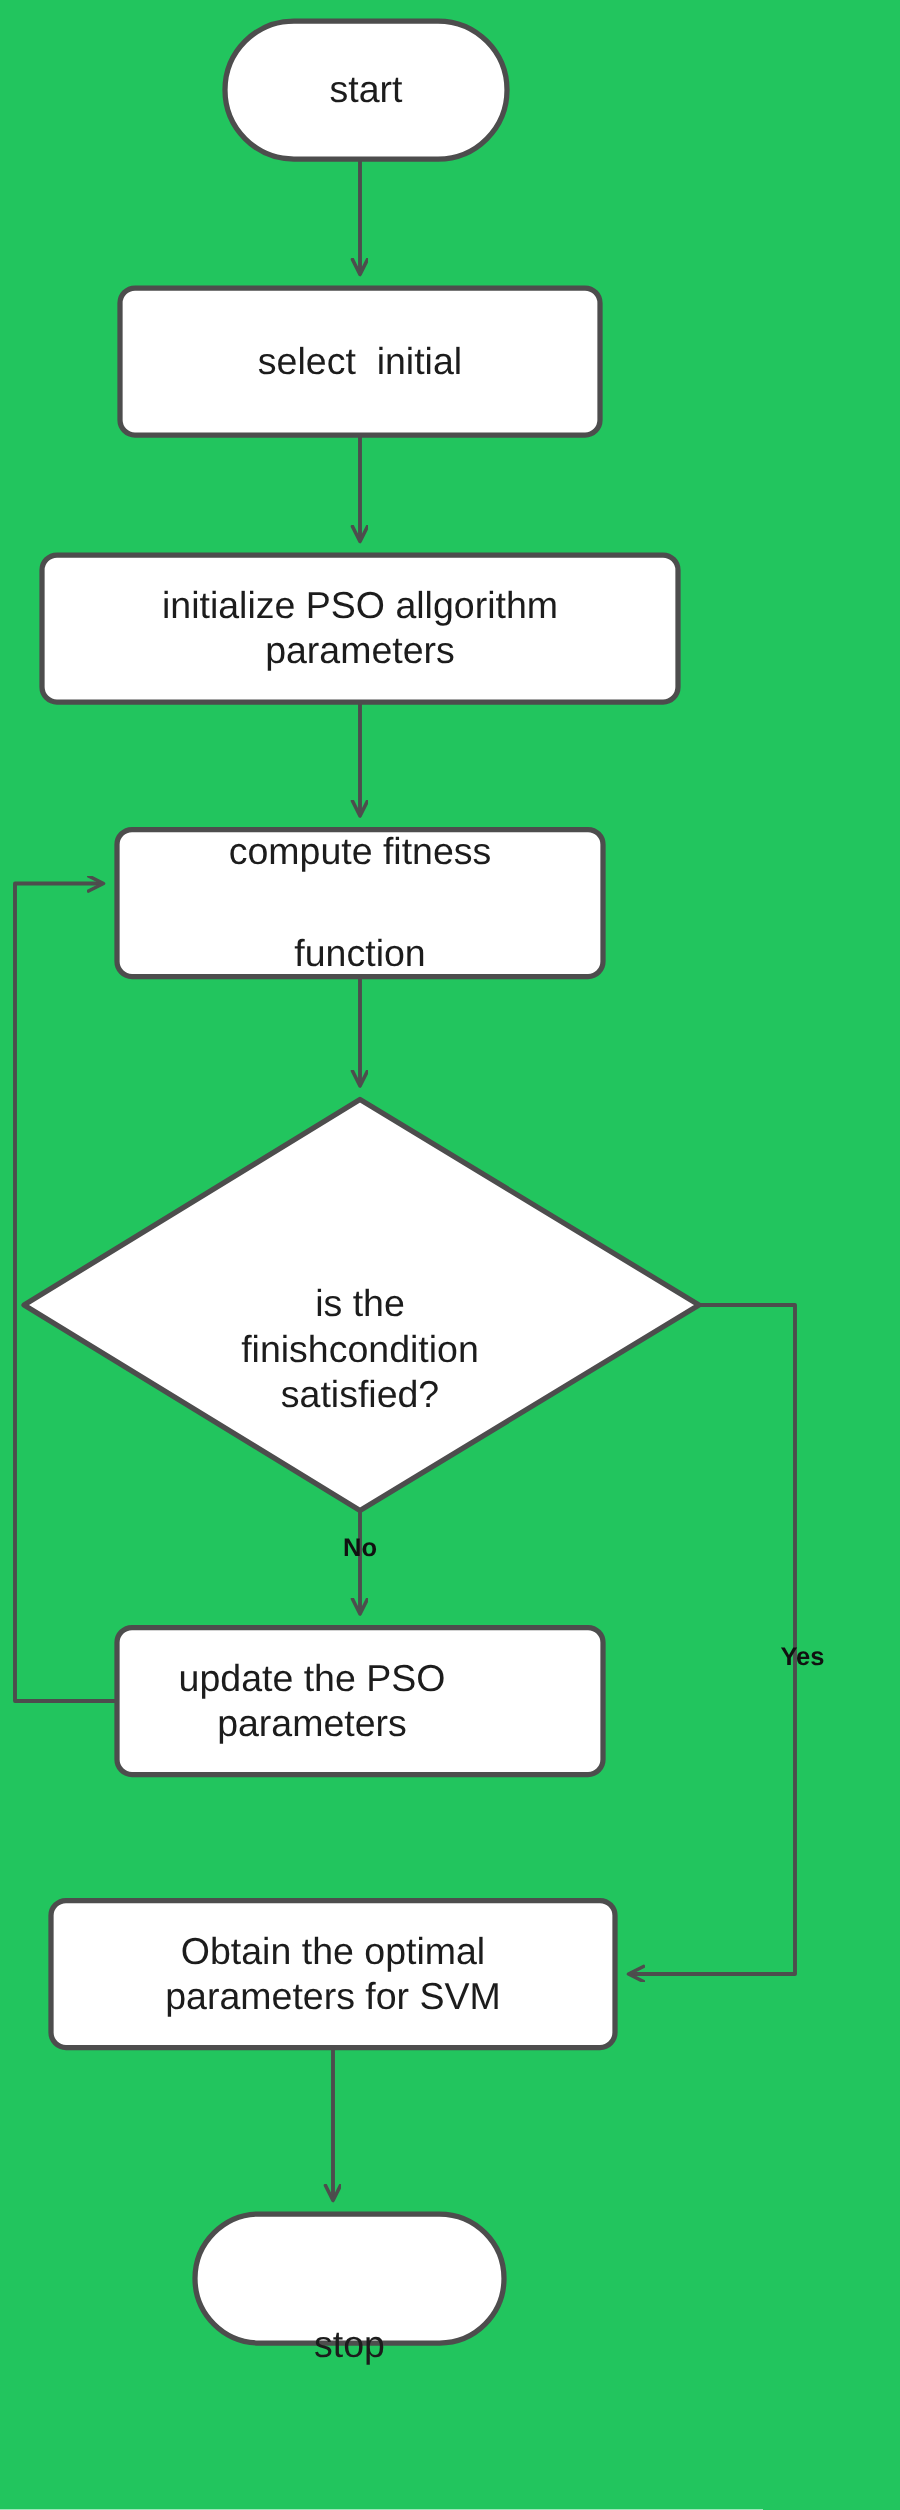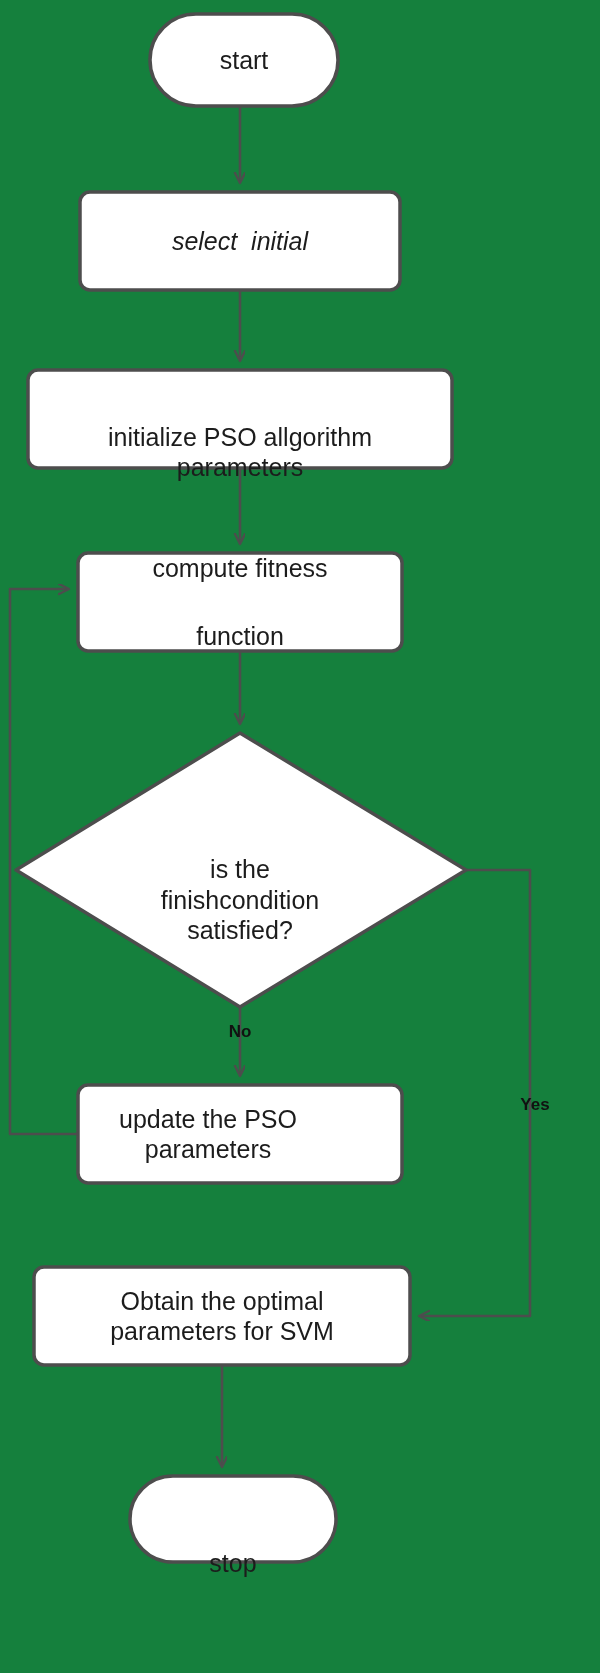--- a/index.html
+++ b/index.html
@@ -4,21 +4,21 @@
 <style>
   html, body {
     margin: 0;
     padding: 0;
     background: #ffffff;
   }
   #canvas {
     position: relative;
     width: 600px;
     height: 1673px;
-    background: #15803d;
+    background: #22c55e;
     overflow: hidden;
     font-family: "Liberation Sans", sans-serif;
   }
   #flow-svg {
     position: absolute;
     top: 0;
     left: 0;
     width: 600px;
     height: 1673px;
   }
@@ -88,25 +88,25 @@
 
     <path d="M 466 870 L 530 870 L 530 1316 L 420 1316" fill="none" stroke="#4d4d4d" stroke-width="2.6" stroke-linejoin="round" marker-end="url(#arrowhead)"></path>
 
     <line x1="222" y1="1365" x2="222" y2="1466" stroke="#4d4d4d" stroke-width="2.6" marker-end="url(#arrowhead)"></line>
   </svg>
 
   <div class="node-text" style="left:150px; top:14px; width:188px; height:92px;">
     <span>start</span>
   </div>
 
-  <div class="node-text" style="left:80px; top:192px; width:320px; height:98px;font-style:italic;">
+  <div class="node-text" style="left:80px; top:192px; width:320px; height:98px;">
     <span>select  initial</span>
   </div>
 
-  <div class="node-text" style="left:28px; top:370px; width:424px; height:98px;margin-top:33px;">
+  <div class="node-text" style="left:28px; top:370px; width:424px; height:98px;">
     <span>initialize PSO allgorithm</span>
     <span>parameters</span>
   </div>
 
   <div class="node-text" style="left:78px; top:553px; width:324px; height:98px;justify-content:space-between;">
     <span>compute fitness</span>
     <span>function</span>
   </div>
 
   <div class="node-text" style="left:70px; top:841px; width:340px; height:118px;">

